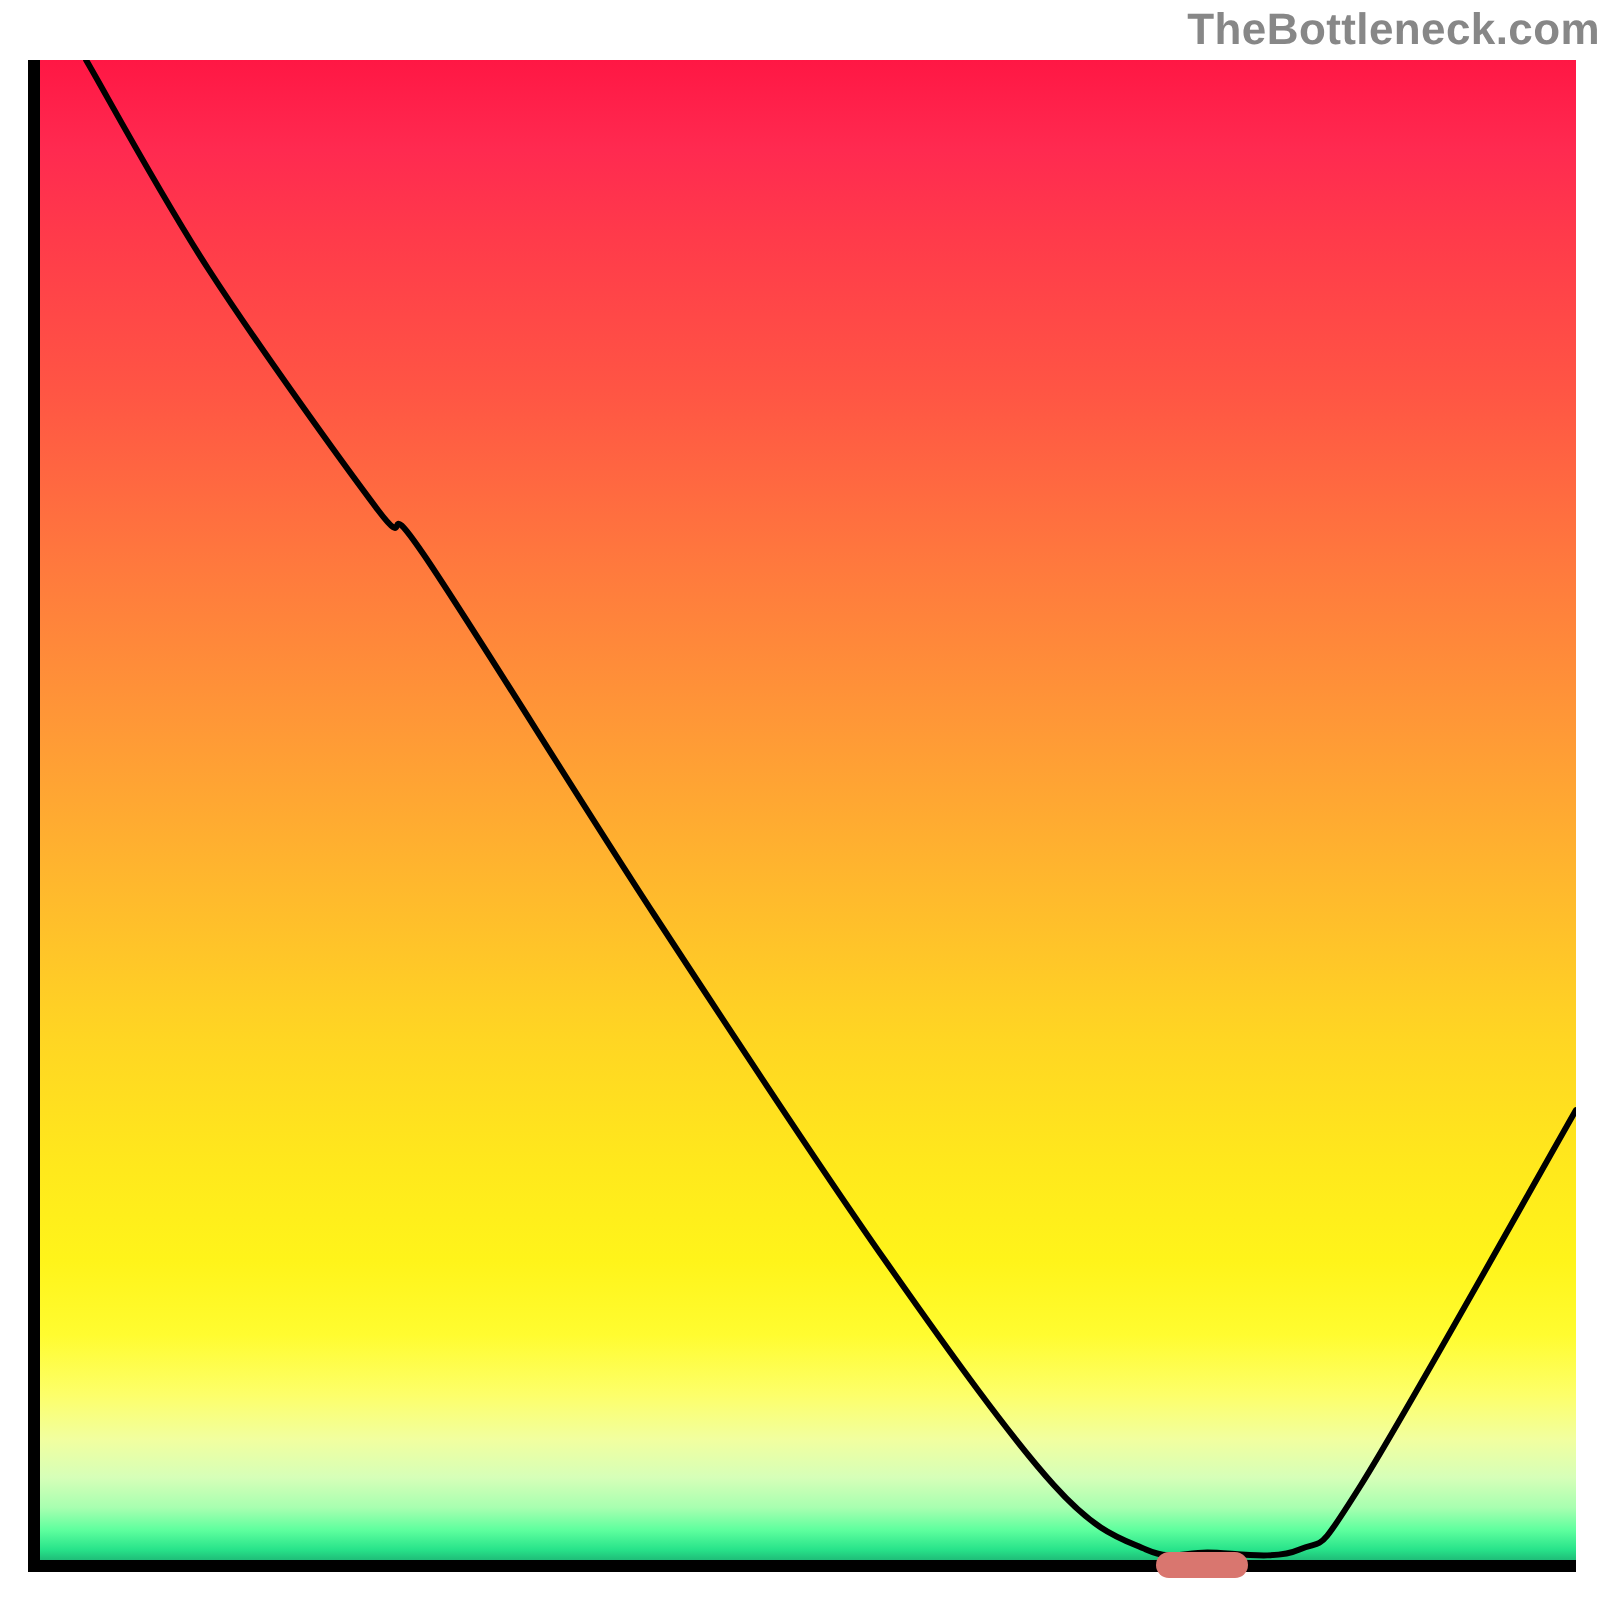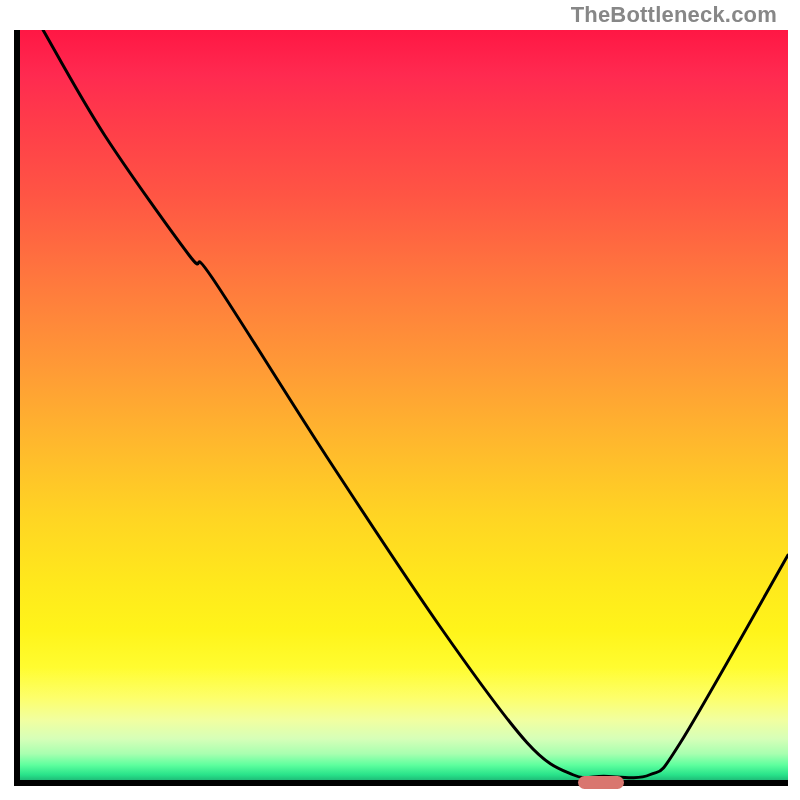--- a/index.html
+++ b/index.html
@@ -7,21 +7,21 @@
     width: 800px;
     height: 800px;
     background: #ffffff;
     font-family: Arial, Helvetica, sans-serif;
     position: relative;
     overflow: hidden;
   }
   .watermark {
     position: absolute;
     top: 2px;
-    right: 23px;
+    right: 0;
     font-size: 22px;
     font-weight: bold;
     color: #878787;
     letter-spacing: 0.2px;
     z-index: 30;
   }
   .plot-area {
     position: absolute;
     left: 14px;
     top: 30px;

